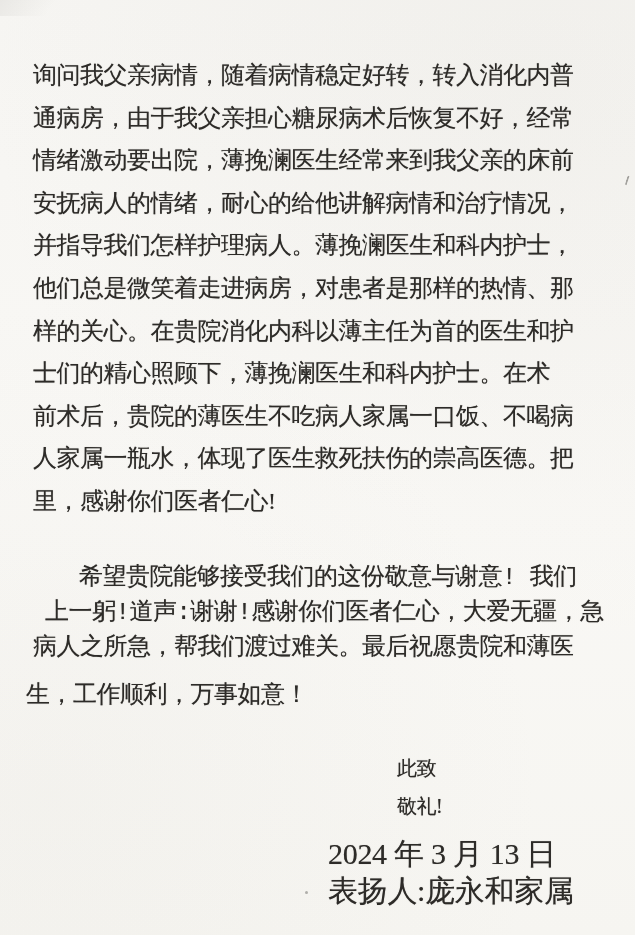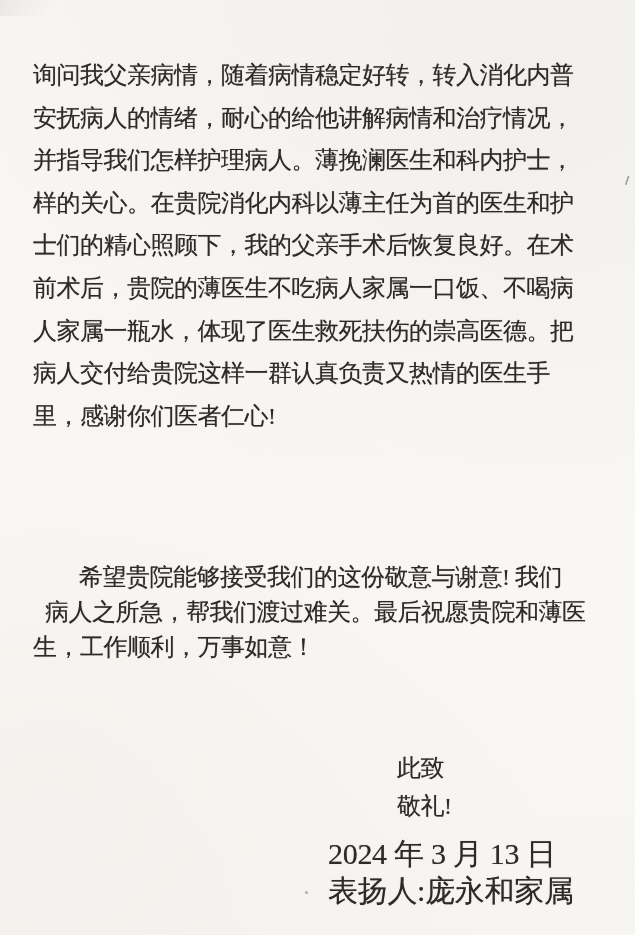--- a/index.html
+++ b/index.html
@@ -34,30 +34,31 @@
     letter-spacing: -0.5px;
     line-height: 42.6px;
   }
   .para2 {
     position: absolute;
     left: 33px;
     top: 560px;
     font-size: 24px;
     letter-spacing: -0.5px;
     line-height: 35.2px;
+    font-family: Liberation Mono, monospace;
   }
   .para2 .line:nth-child(1) { padding-left: 46px; }
   .para2 .line:nth-child(2) { padding-left: 12px; }
   .para2 .line:nth-child(4) { margin-left: -7px; margin-top: 12px; }
   .para2 .line:nth-child(5) { padding-left: 17px; }
   .closing {
     position: absolute;
     left: 397px;
     top: 750px;
-    font-size: 24px;
+    font-size: 20px;
     letter-spacing: -0.5px;
     line-height: 37.5px;
   }
   .datesign {
     position: absolute;
     left: 328px;
     top: 836px;
     font-size: 30px;
     letter-spacing: -0.3px;
     line-height: 36.5px;
@@ -92,32 +93,35 @@
 </style>
 </head>
 <body>
 
 <div class="page">
 
   <div class="smudge"></div>
 
   <div class="para1">
     <div class="line">询问我父亲病情，随着病情稳定好转，转入消化内普</div>
+    <div class="line">通病房，由于我父亲担心糖尿病术后恢复不好，经常</div>
+    <div class="line">情绪激动要出院，薄挽澜医生经常来到我父亲的床前</div>
     <div class="line">安抚病人的情绪，耐心的给他讲解病情和治疗情况，</div>
     <div class="line">并指导我们怎样护理病人。薄挽澜医生和科内护士，</div>
+    <div class="line">他们总是微笑着走进病房，对患者是那样的热情、那</div>
     <div class="line">样的关心。在贵院消化内科以薄主任为首的医生和护</div>
-    <div class="line">士们的精心照顾下，我的父亲手术后恢复良好。在术</div>
+    <div class="line">士们的精心照顾下，薄挽澜医生和科内护士。在术</div>
     <div class="line">前术后，贵院的薄医生不吃病人家属一口饭、不喝病</div>
     <div class="line">人家属一瓶水，体现了医生救死扶伤的崇高医德。把</div>
-    <div class="line">病人交付给贵院这样一群认真负责又热情的医生手</div>
     <div class="line">里，感谢你们医者仁心!</div>
   </div>
 
   <div class="para2">
     <div class="line">希望贵院能够接受我们的这份敬意与谢意! 我们</div>
+    <div class="line">上一躬!道声:谢谢!感谢你们医者仁心，大爱无疆，急</div>
     <div class="line">病人之所急，帮我们渡过难关。最后祝愿贵院和薄医</div>
     <div class="line">生，工作顺利，万事如意！</div>
   </div>
 
   <div class="closing">
     <div class="line">此致</div>
     <div class="line">敬礼!</div>
   </div>
 
   <div class="datesign">

